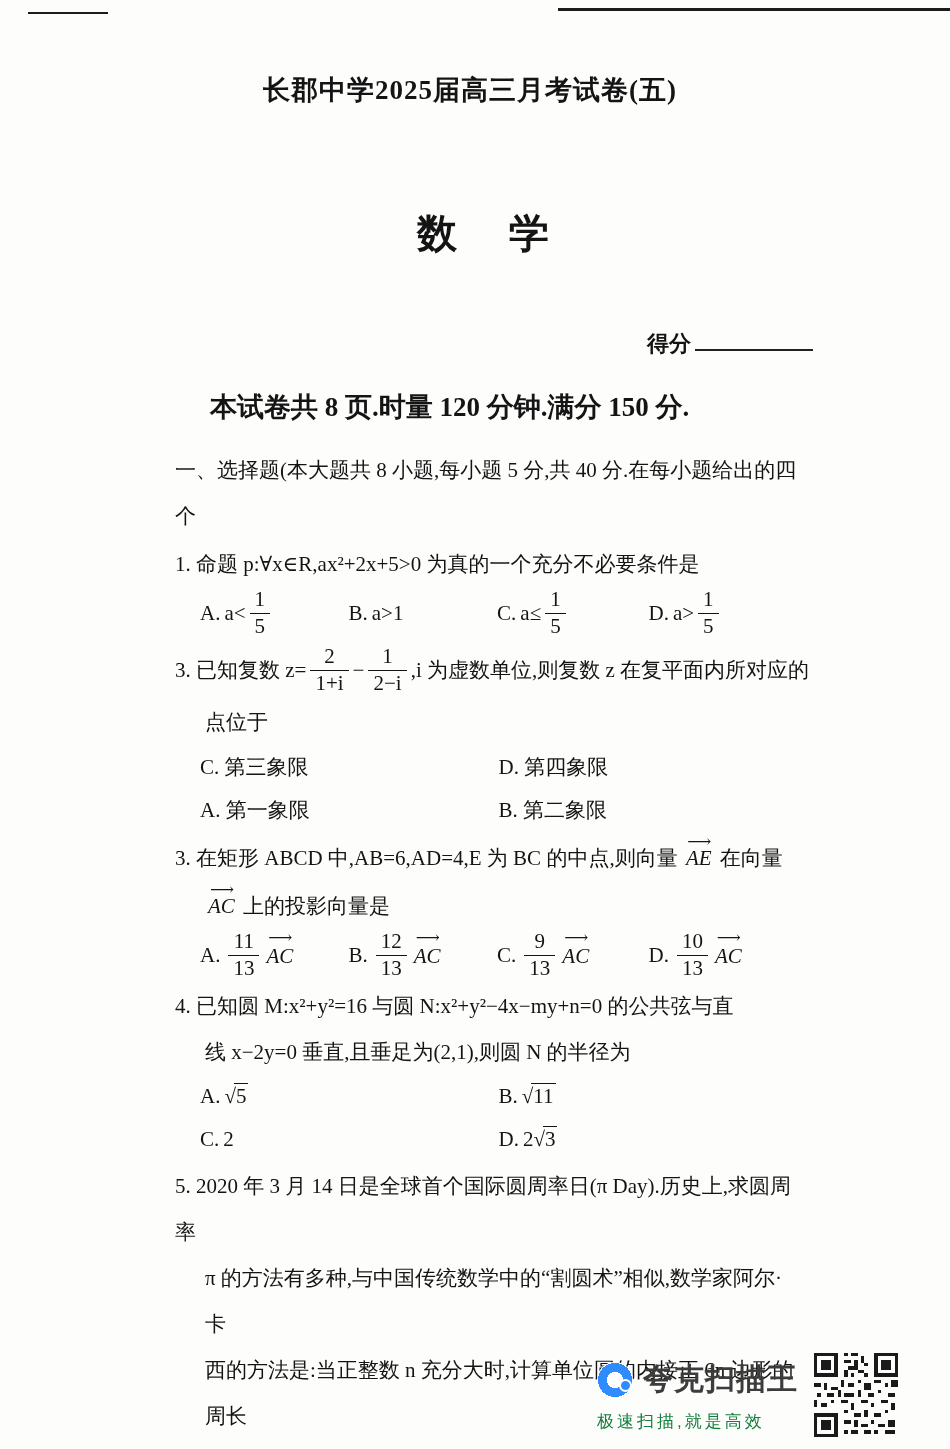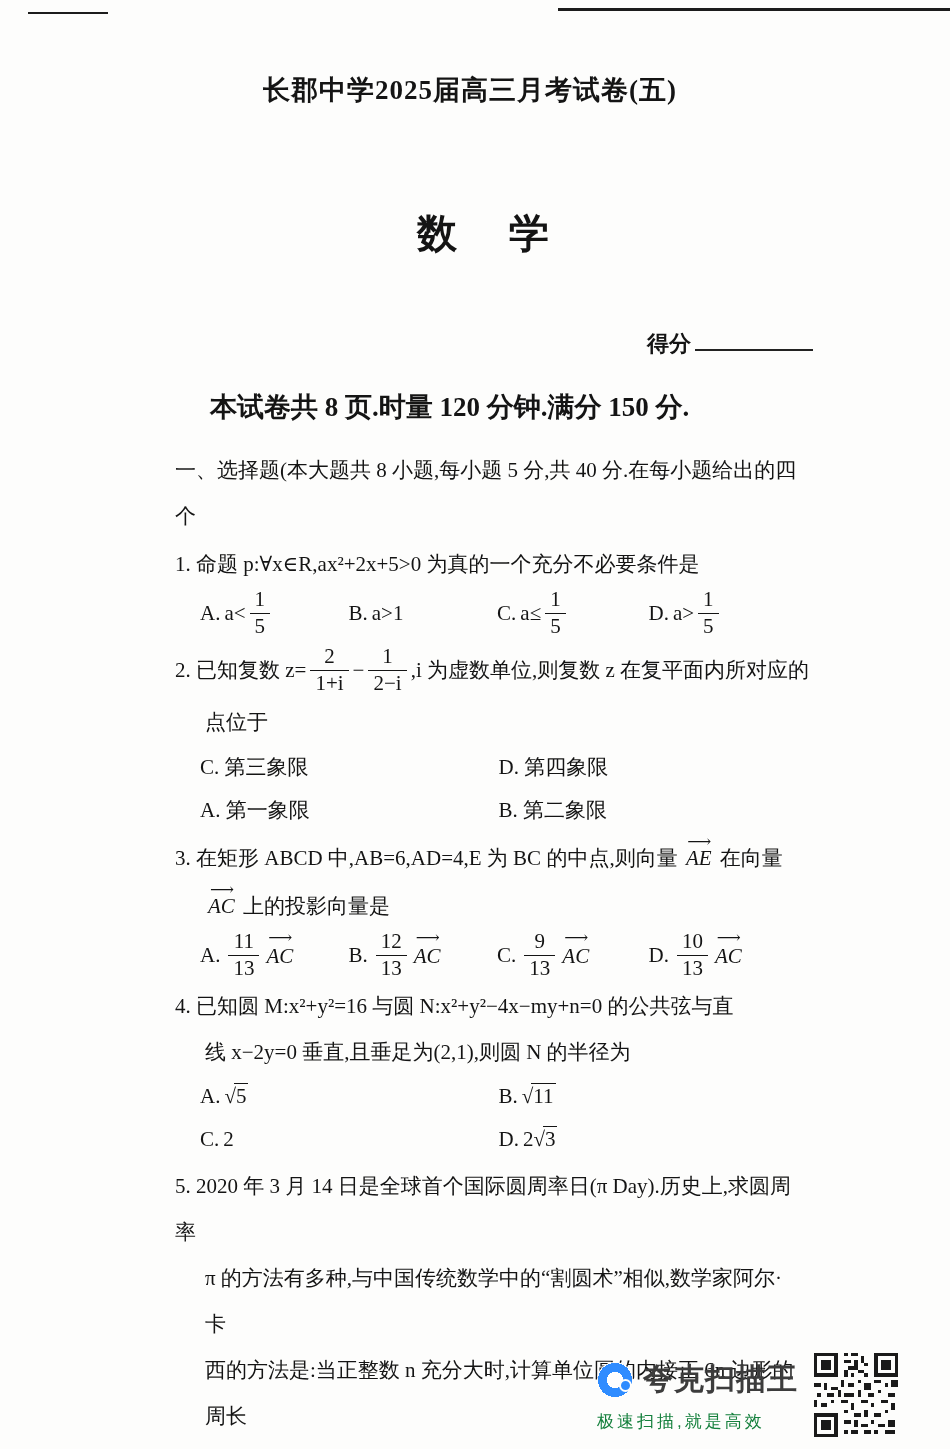--- a/index.html
+++ b/index.html
@@ -110,21 +110,21 @@
         <span class="lab">D.</span>
         <span>a&gt;</span>
         <span class="frac">
             <span class="num">1</span>
             <span class="den">5</span>
           </span>
       </div>
     </div>
 
     <div class="mathline q">
-      <span>2. 已知复数 z=</span>
+      <span>3. 已知复数 z=</span>
       <span class="frac">
           <span class="num">2</span>
           <span class="den">1+i</span>
         </span>
       <span>−</span>
       <span class="frac">
           <span class="num">1</span>
           <span class="den">2−i</span>
         </span>
       <span>,i 为虚数单位,则复数 z 在复平面内所对应的</span>

